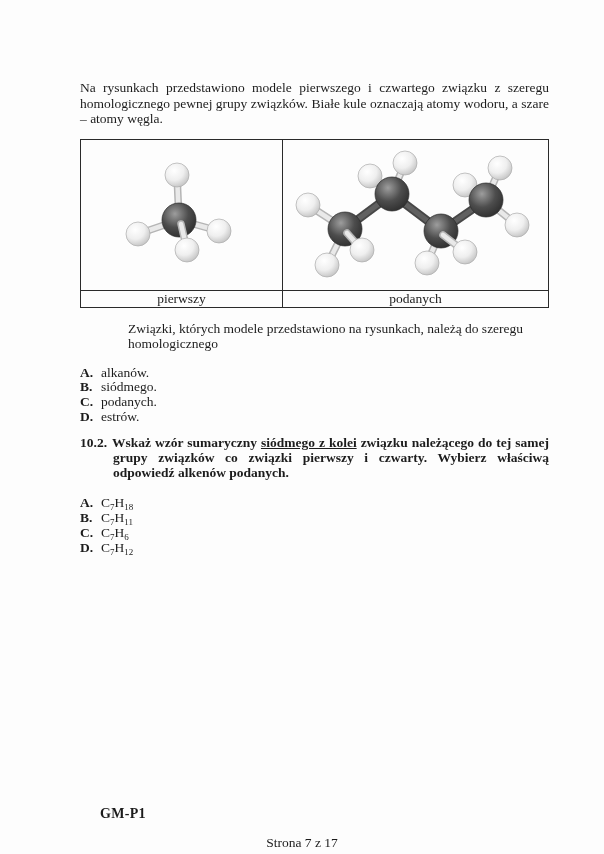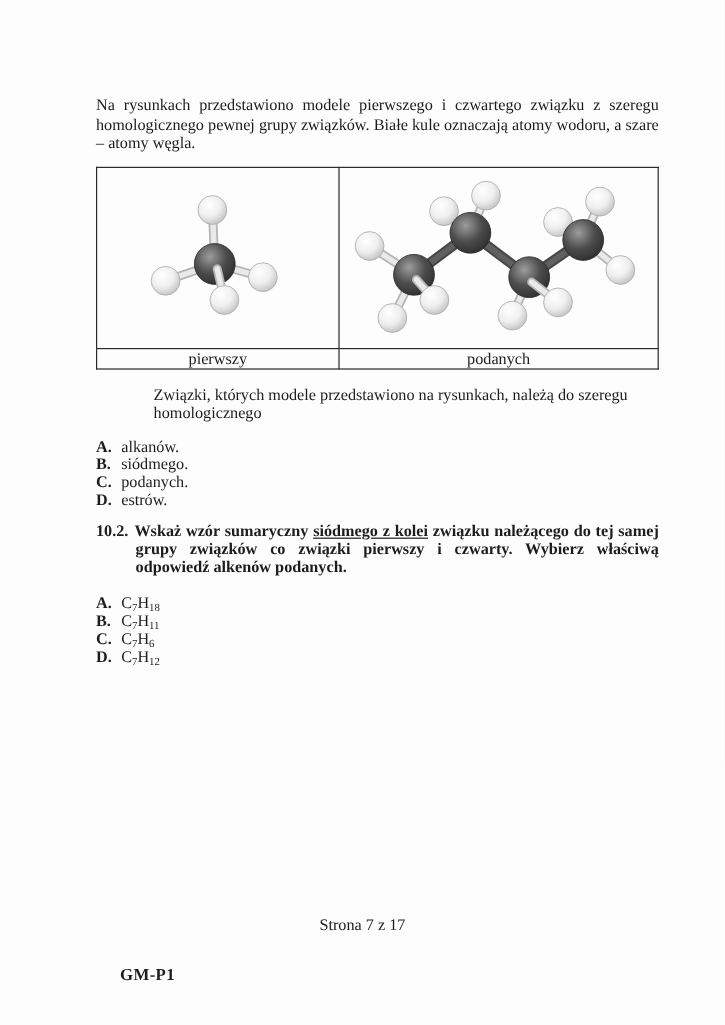--- a/index.html
+++ b/index.html
@@ -81,21 +81,21 @@
     font-weight: bold; font-style: italic;
     font-variant: small-caps;
     font-size: 13.5px;
     letter-spacing: 0.2px;
   }
   .code {
     position: absolute; left: 100px; top: 806px;
     font-weight: bold; font-size: 14px; letter-spacing: 0.3px;
   }
   .pagenum {
-    position: absolute; left: 0; top: 763px; width: 604px;
+    position: absolute; left: 0; top: 835px; width: 604px;
     text-align: center; font-size: 13.5px;
   }
   .defs-holder { position: absolute; width: 0; height: 0; overflow: hidden; }
 </style>
 </head>
 <body>
 
 <div class="page">
 
   <div class="defs-holder">

